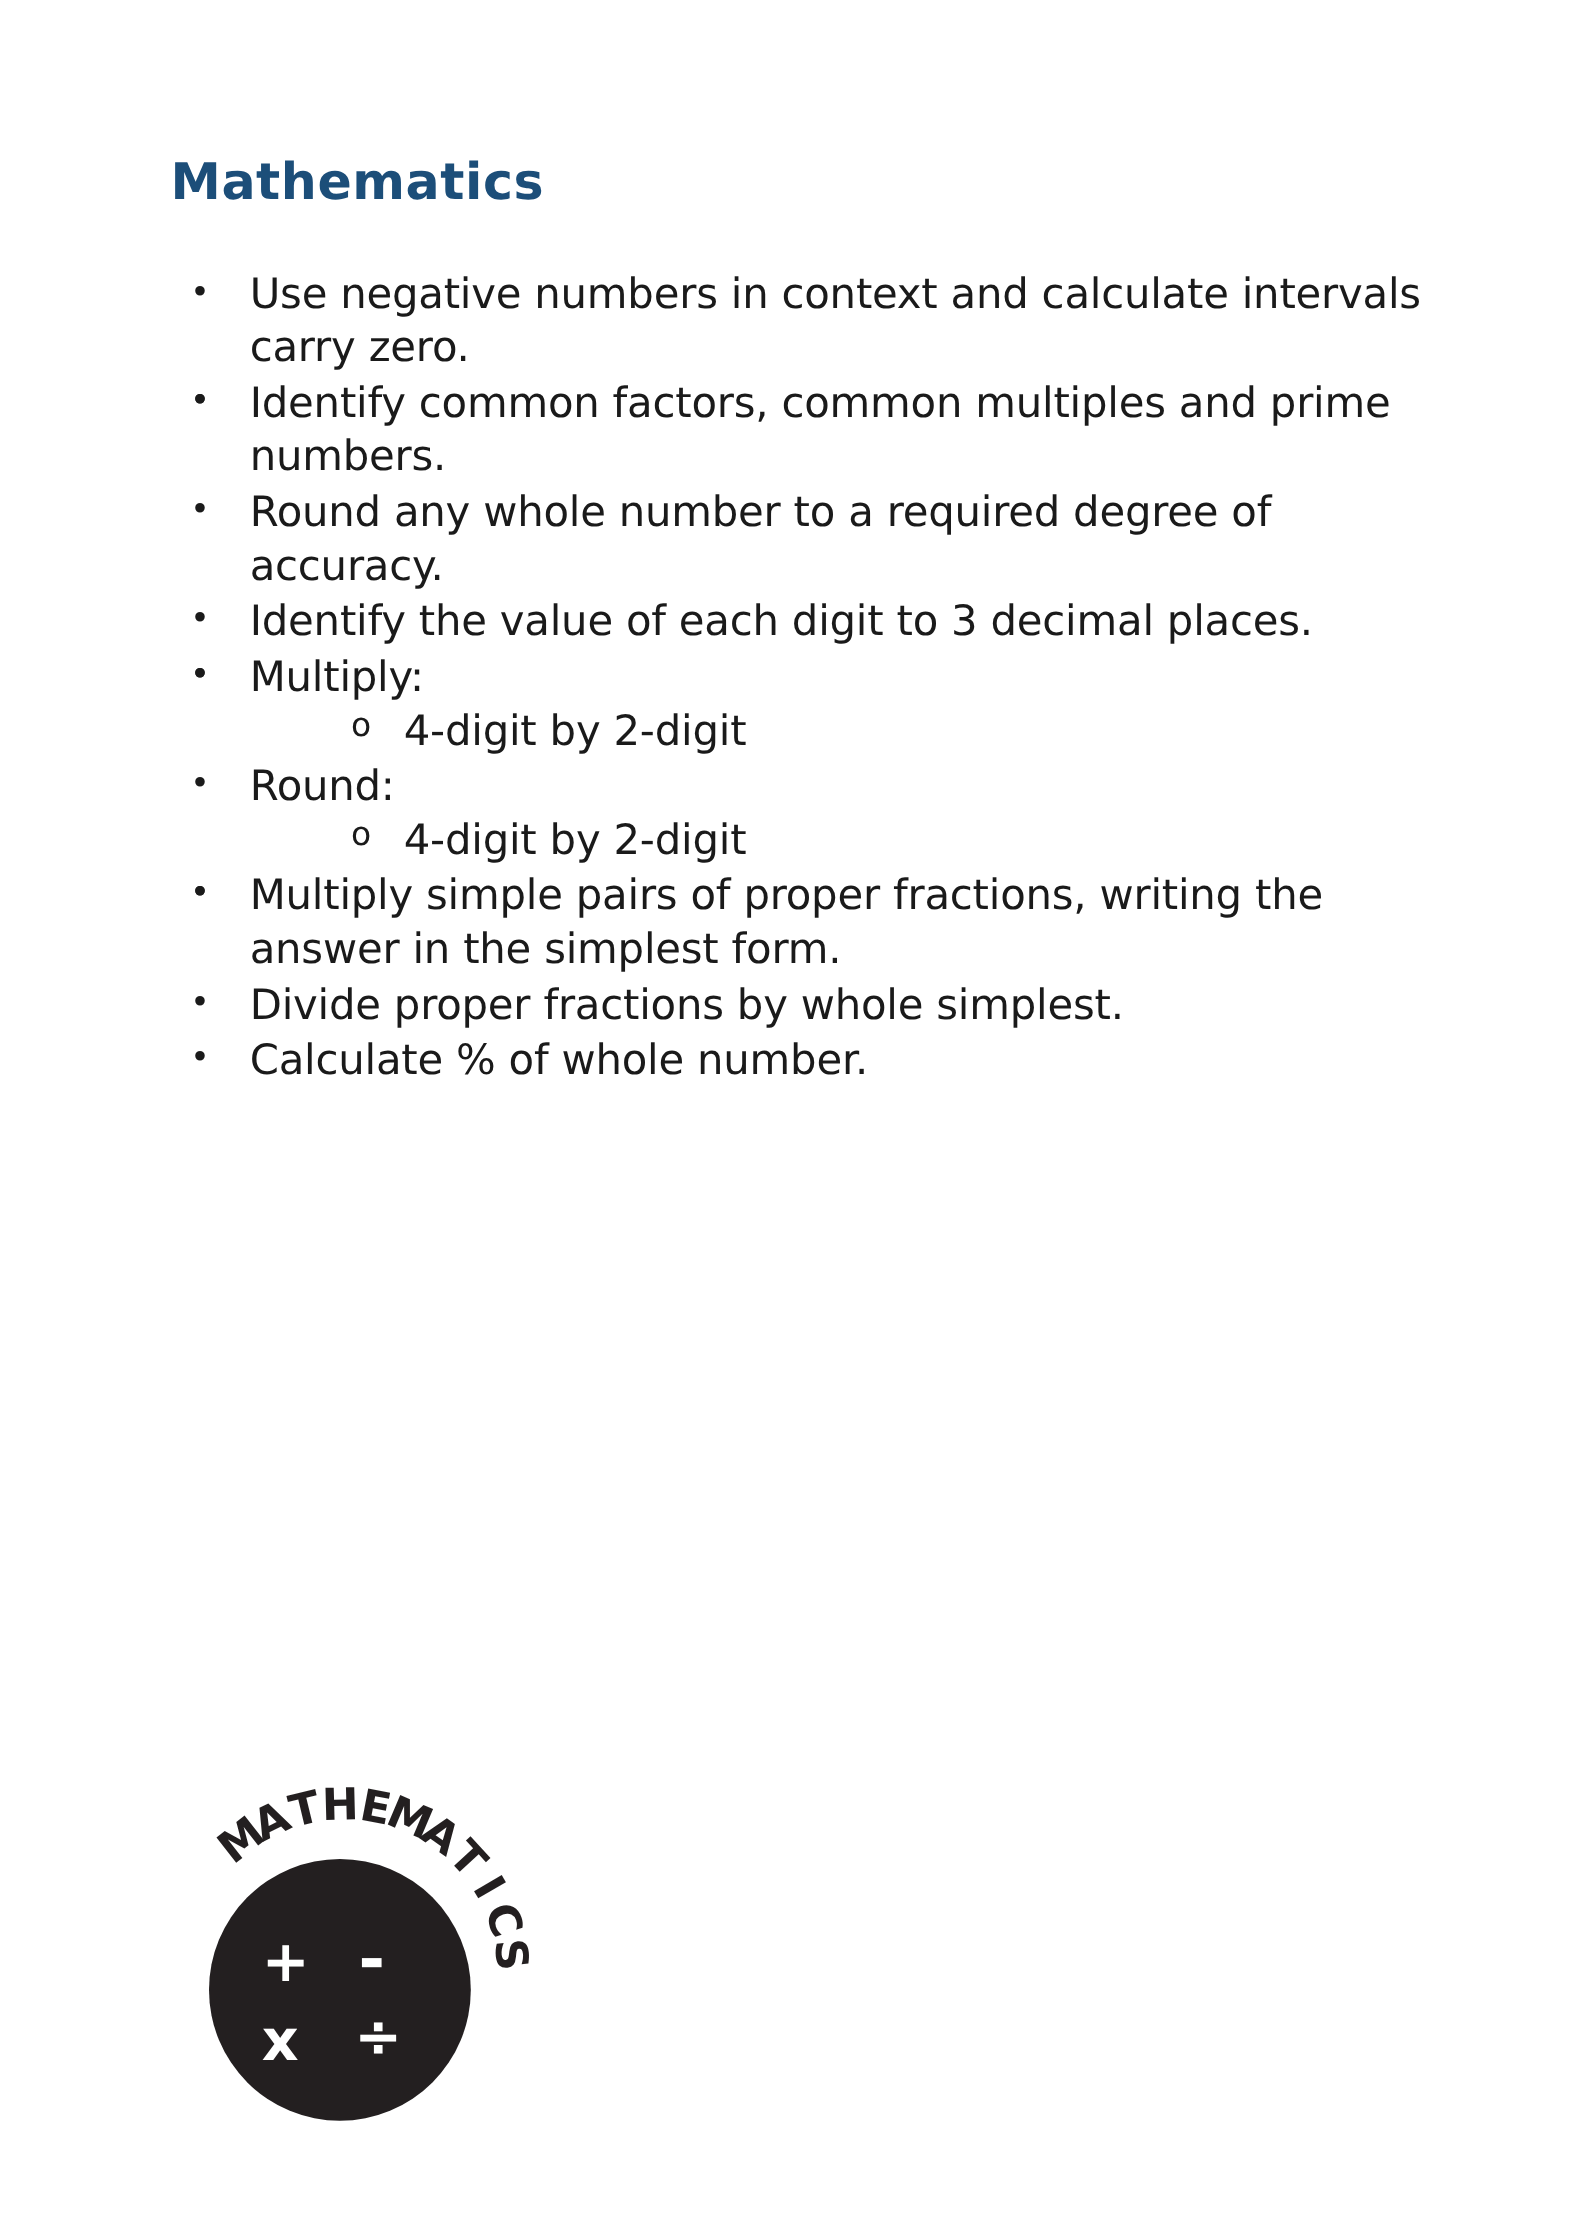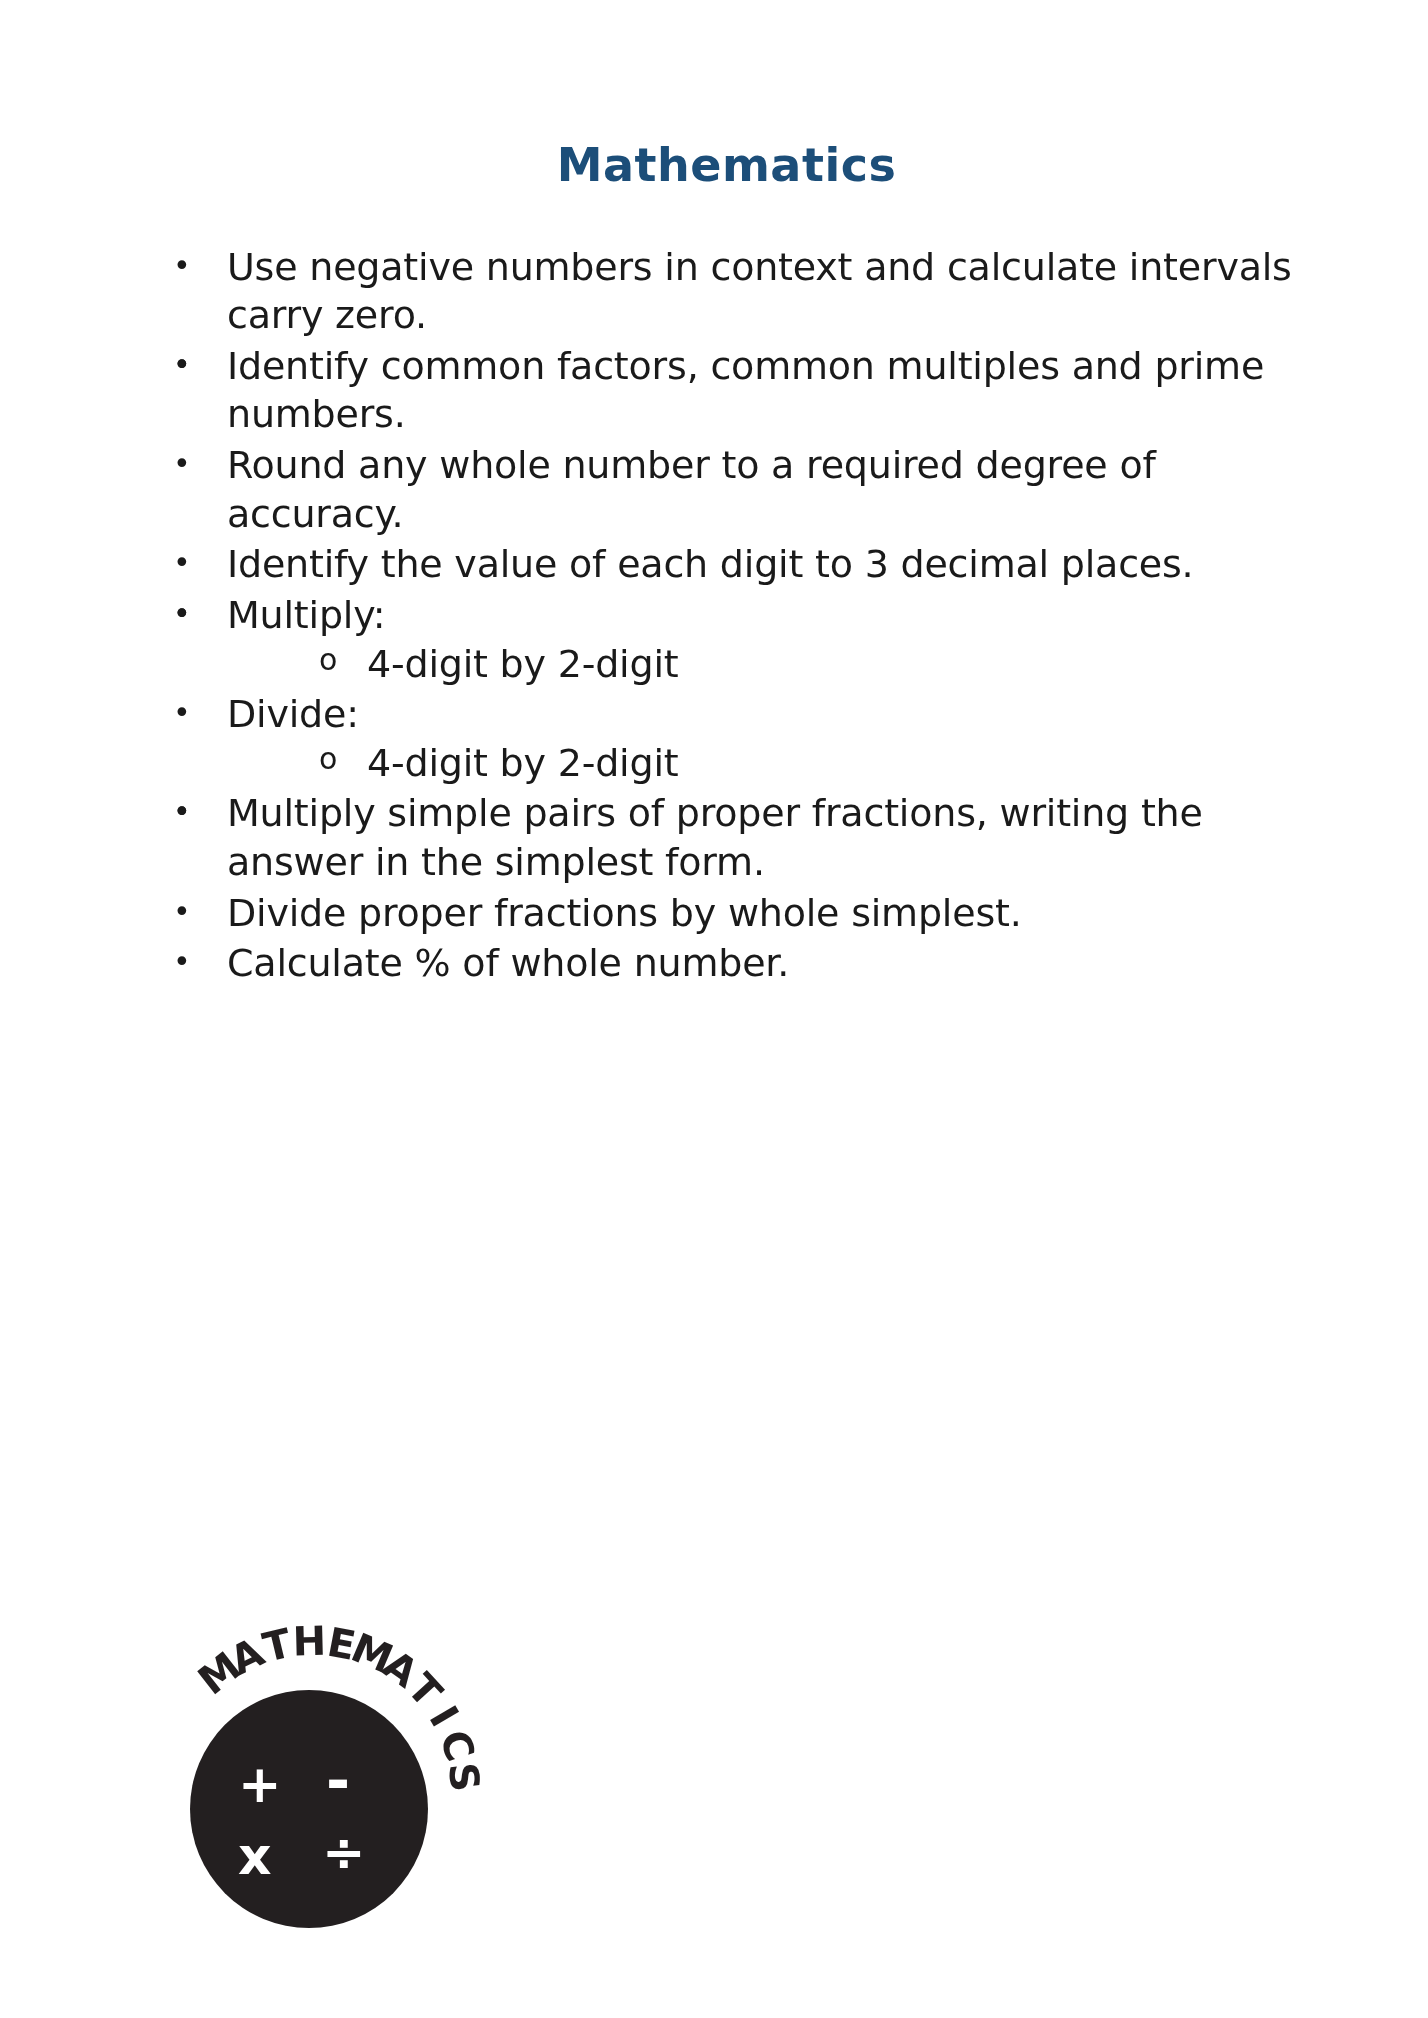--- a/index.html
+++ b/index.html
@@ -27,21 +27,20 @@
   }
 
   .doc-title {
     font-family: "DejaVu Sans", sans-serif;
     font-size: 46px;
     font-weight: bold;
     color: #1c4e79;
     letter-spacing: 0.5px;
     margin: 0 0 52px 0;
     line-height: 1.1;
-    text-align: center;
   }
 
   ul.obj-list {
     list-style: none;
     margin: 0;
     padding: 0;
   }
 
   li.obj-item {
     position: relative;
@@ -144,21 +143,21 @@
   <ul class="obj-list" id="objectives-list">
       <li class="obj-item"><span class="bullet">•</span><span>Use negative numbers in context and calculate intervals carry zero.</span></li>
       <li class="obj-item"><span class="bullet">•</span></li>
       <li class="obj-item"><span class="bullet">•</span><span>Identify common factors, common multiples and prime numbers.</span></li>
       <li class="obj-item"><span class="bullet">•</span><span>Round any whole number to a required degree of accuracy.</span></li>
       <li class="obj-item"><span class="bullet">•</span><span>Identify the value of each digit to 3 decimal places.</span></li>
       <li class="obj-item"><span class="bullet">•</span></li>
       <li class="obj-item"><span class="bullet">•</span><span>Multiply:</span><ul class="sub-list">
           <li class="sub-item"><span class="sub-bullet">o</span><span>4-digit by 2-digit</span></li>
         </ul></li>
-      <li class="obj-item"><span class="bullet">•</span><span>Divide:</span><ul class="sub-list">
+      <li class="obj-item"><span class="bullet">•</span><span>Round:</span><ul class="sub-list">
           <li class="sub-item"><span class="sub-bullet">o</span><span>4-digit by 2-digit</span></li>
         </ul></li>
       <li class="obj-item"><span class="bullet">•</span></li>
       <li class="obj-item"><span class="bullet">•</span><span>Multiply simple pairs of proper fractions, writing the answer in the simplest form.</span></li>
       <li class="obj-item"><span class="bullet">•</span><span>Divide proper fractions by whole simplest.</span></li>
       <li class="obj-item"><span class="bullet">•</span><span>Calculate % of whole number.</span></li>
     </ul>
 
 </div>
 

